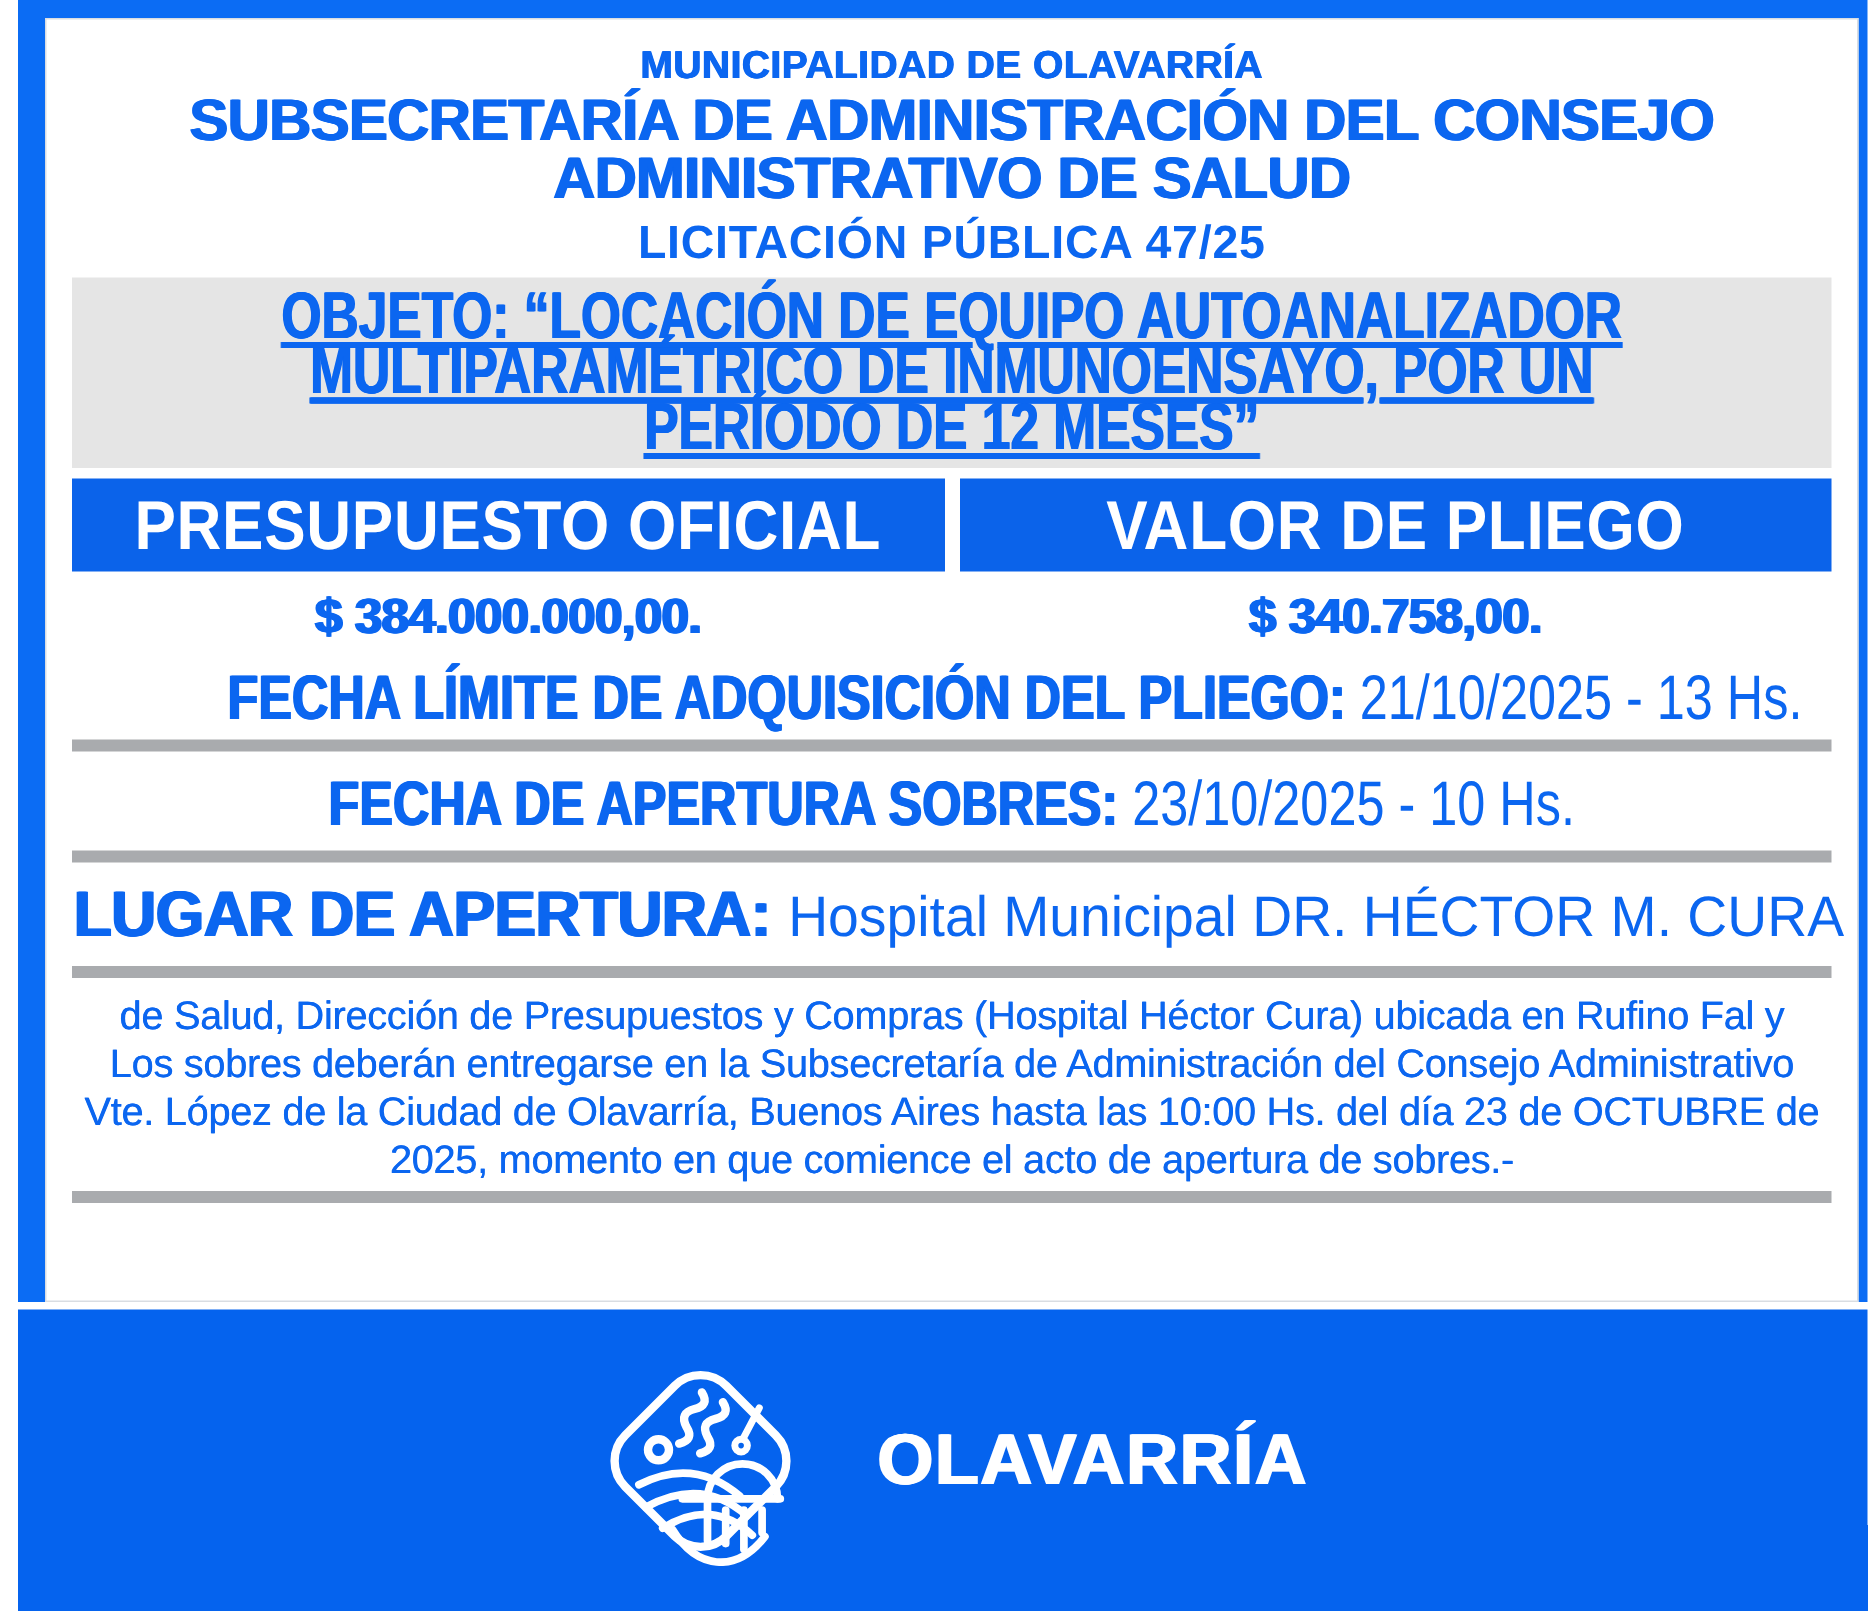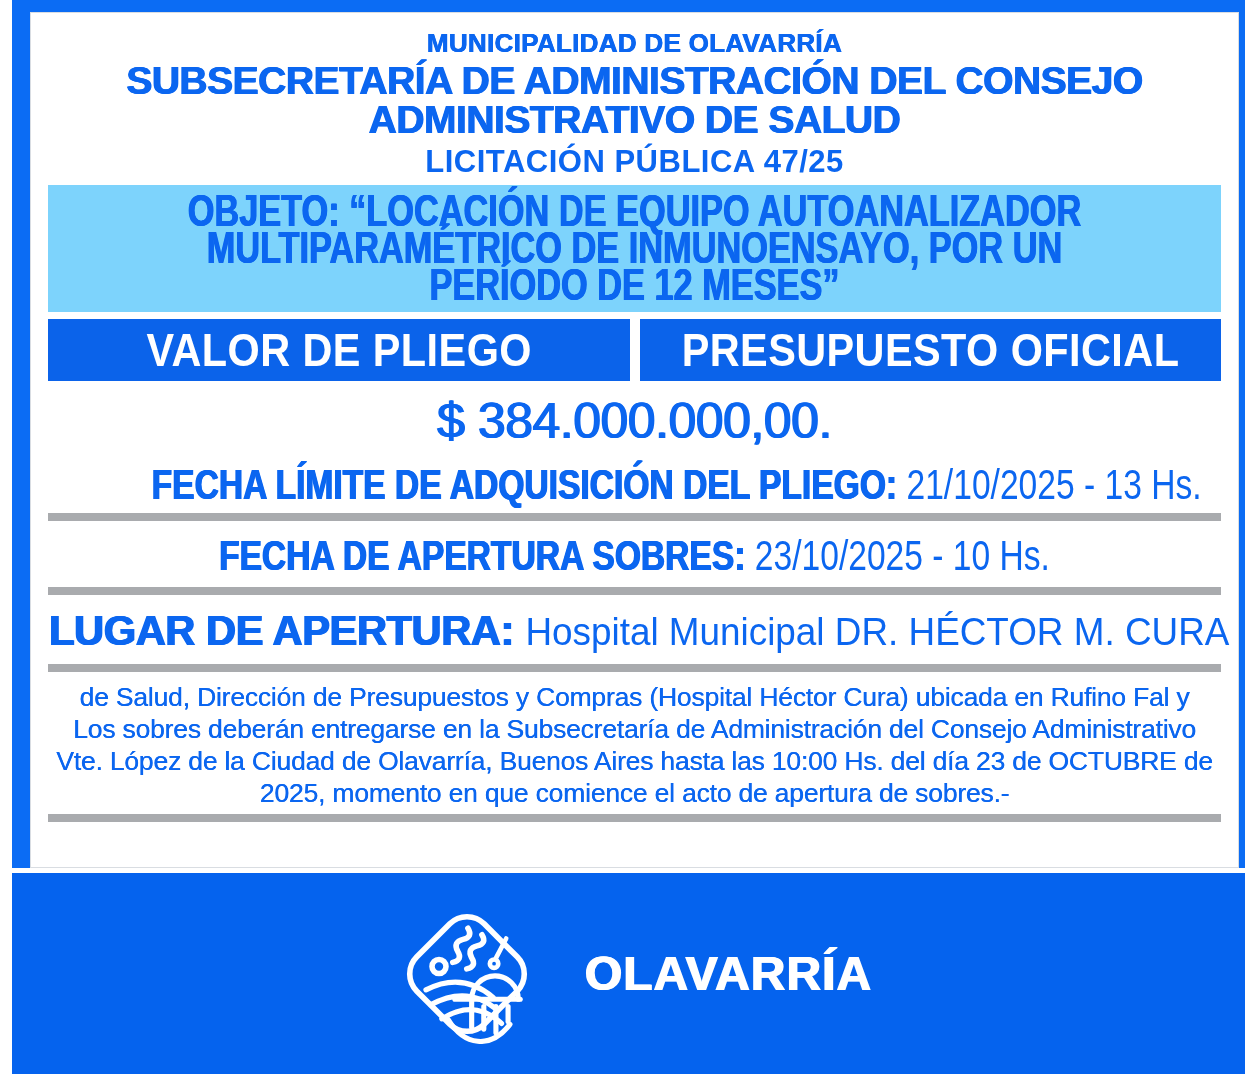--- a/index.html
+++ b/index.html
@@ -17,33 +17,33 @@
     background:#ffffff;border:1px solid #d9dde2;box-sizing:border-box;
     text-align:center;color:#0b66f0;overflow:hidden;
   }
 
   .org{margin-top:15px;font-size:26px;font-weight:700;letter-spacing:.3px;
        text-shadow:.4px 0 0 currentColor,-.4px 0 0 currentColor;}
   .title{margin-top:2px;font-size:39px;line-height:39px;font-weight:700;letter-spacing:-.5px;
          text-shadow:.6px 0 0 currentColor,-.6px 0 0 currentColor;}
   .tender{margin-top:6px;font-size:31px;line-height:33px;font-weight:600;letter-spacing:.5px;}
 
-  .objeto{margin:7px 17px 0;background:#7dd3fc;padding:7px 0 9px;}
+  .objeto{margin:7px 17px 0;background:#e5e5e5;padding:7px 0 9px;text-decoration:underline;}
   .oline{font-size:44px;line-height:37px;font-weight:700;white-space:nowrap;
          transform:scaleX(.78);
          text-shadow:.6px 0 0 currentColor,-.6px 0 0 currentColor;}
 
   .bars{display:flex;gap:10px;margin:7px 17px 0;}
   .bar{flex:1;height:62px;background:#0b63ea;color:#ffffff;
        display:flex;align-items:center;justify-content:center;}
   .bartext{display:inline-block;font-size:46px;font-weight:700;white-space:nowrap;
            transform:scaleX(.9);letter-spacing:.5px;}
 
   .amounts{display:flex;gap:10px;margin:11px 17px 0;}
-  .amount{flex:1;font-size:50px;font-weight:400;letter-spacing:-.5px;
+  .amount{flex:1;font-size:33px;font-weight:700;letter-spacing:-.5px;
           text-shadow:.8px 0 0 currentColor,-.8px 0 0 currentColor;}
 
   .dateline{margin-top:12px;font-size:42px;line-height:46px;white-space:nowrap;}
   .cx80{transform:scaleX(.8);}
   .cx97{transform:scaleX(.97);}
   .dateline strong{font-weight:700;
         text-shadow:.8px 0 0 currentColor,-.8px 0 0 currentColor;}
   .dateline .val{font-weight:500;}
   .lugar{font-size:43px;}
   .lugar strong{letter-spacing:-.5px;}
@@ -86,29 +86,30 @@
       <div class="tender">LICITACIÓN PÚBLICA 47/25</div>
 
       <div class="objeto">
         <div class="oline">OBJETO: “LOCACIÓN DE EQUIPO AUTOANALIZADOR</div>
         <div class="oline">MULTIPARAMÉTRICO DE INMUNOENSAYO, POR UN</div>
         <div class="oline">PERÍODO DE 12 MESES”</div>
       </div>
 
       <div class="bars">
         <div class="bar">
-          <span class="bartext">VALOR DE PLIEGO</span>
+          <span class="bartext">PRESUPUESTO OFICIAL</span>
         </div>
         <div class="bar">
-          <span class="bartext">PRESUPUESTO OFICIAL</span>
+          <span class="bartext">VALOR DE PLIEGO</span>
         </div>
       </div>
 
       <div class="amounts">
         <div class="amount">$ 384.000.000,00.</div>
+        <div class="amount">$ 340.758,00.</div>
       </div>
 
       <div class="dateline cx80">
         <strong>FECHA LÍMITE DE ADQUISICIÓN DEL PLIEGO:</strong>
         <span class="val">21/10/2025 - 13 Hs.</span>
       </div>
 
       <div class="divider dv1"></div>
 
       <div class="dateline cx80">

